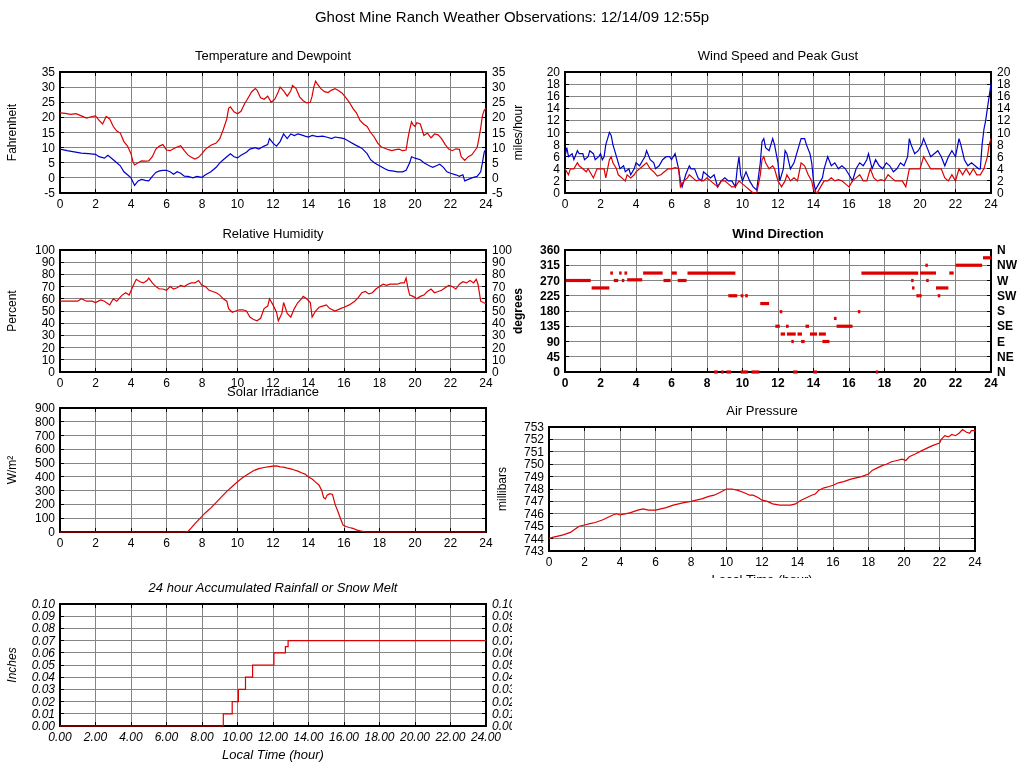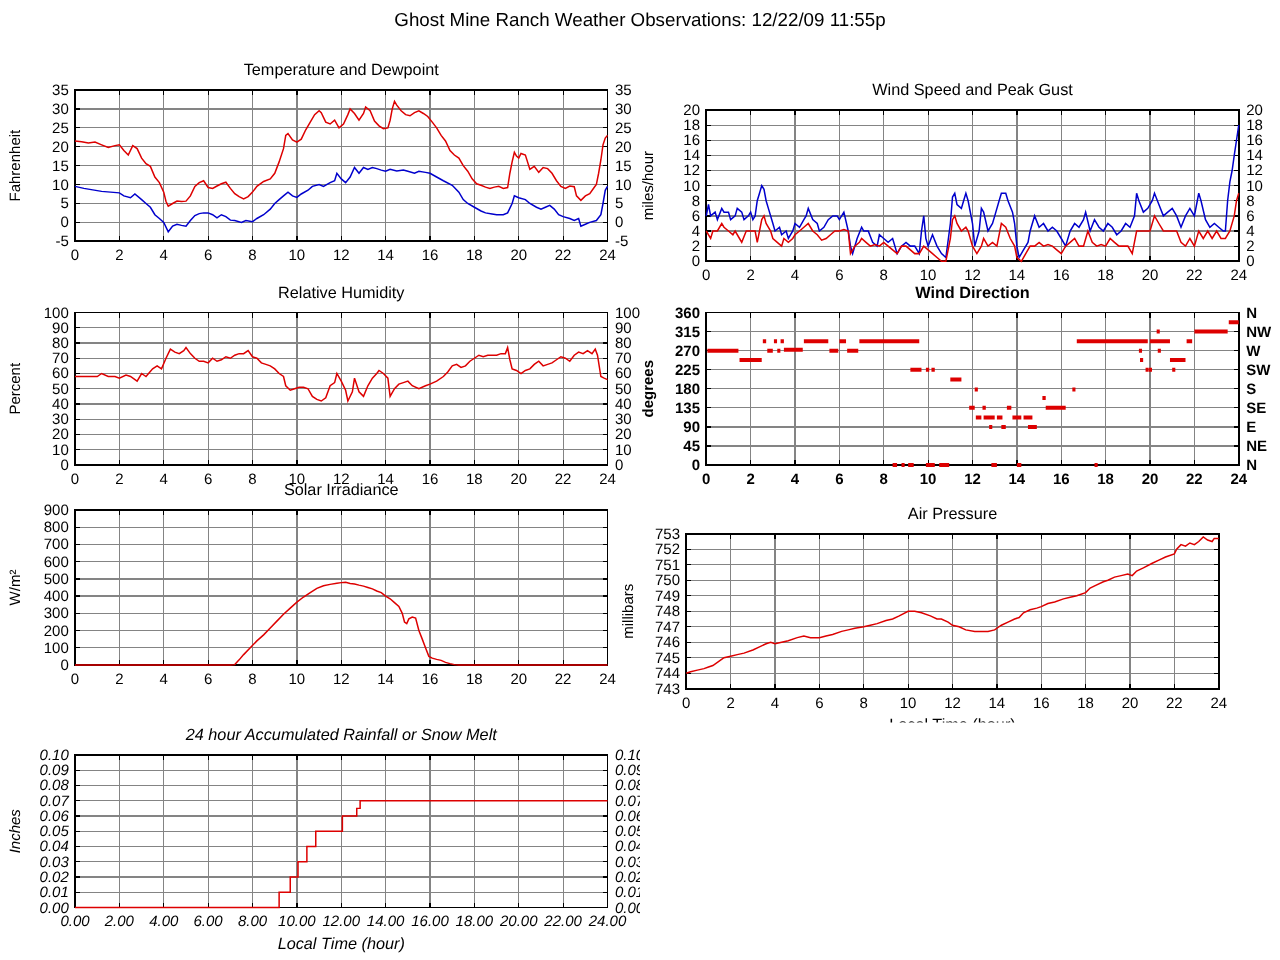--- a/index.html
+++ b/index.html
@@ -7,21 +7,21 @@
         font-family:"Liberation Sans",sans-serif;}
   .main-title{position:absolute;top:8px;left:0;width:1024px;text-align:center;
         font-size:15px;color:#000;}
   .chart-cell{position:absolute;}
   svg text{font-family:"Liberation Sans",sans-serif;fill:#000;}
 </style>
 </head>
 <body>
 
 <div class="page">
-  <div class="main-title">Ghost Mine Ranch Weather Observations: 12/22/09 11:55p</div>
+  <div class="main-title">Ghost Mine Ranch Weather Observations: 12/14/09 12:55p</div>
   <div id="charts-grid">
       <div class="chart-cell" style="left: 0px; top: 40px; width: 512px; height: 178px;"><svg width="512" height="178">
           <line x1="95.5" y1="32" x2="95.5" y2="153" stroke="#848484" stroke-width="1" shape-rendering="crispEdges"></line>
           <line x1="131" y1="32" x2="131" y2="153" stroke="#848484" stroke-width="1" shape-rendering="crispEdges"></line>
           <line x1="166.5" y1="32" x2="166.5" y2="153" stroke="#848484" stroke-width="1" shape-rendering="crispEdges"></line>
           <line x1="202" y1="32" x2="202" y2="153" stroke="#848484" stroke-width="1" shape-rendering="crispEdges"></line>
           <line x1="237.5" y1="32" x2="237.5" y2="153" stroke="#848484" stroke-width="1" shape-rendering="crispEdges"></line>
           <line x1="273" y1="32" x2="273" y2="153" stroke="#848484" stroke-width="1" shape-rendering="crispEdges"></line>
           <line x1="308.5" y1="32" x2="308.5" y2="153" stroke="#848484" stroke-width="1" shape-rendering="crispEdges"></line>
           <line x1="344" y1="32" x2="344" y2="153" stroke="#848484" stroke-width="1" shape-rendering="crispEdges"></line>
@@ -109,21 +109,21 @@
           <text x="492" y="141.875" font-size="12" text-anchor="start">0</text>
           <text x="492" y="126.75" font-size="12" text-anchor="start">5</text>
           <text x="492" y="111.625" font-size="12" text-anchor="start">10</text>
           <text x="492" y="96.5" font-size="12" text-anchor="start">15</text>
           <text x="492" y="81.375" font-size="12" text-anchor="start">20</text>
           <text x="492" y="66.25" font-size="12" text-anchor="start">25</text>
           <text x="492" y="51.125" font-size="12" text-anchor="start">30</text>
           <text x="492" y="36" font-size="12" text-anchor="start">35</text>
           <text x="16" y="92.5" font-size="12" text-anchor="middle" transform="rotate(-90 16 92.5)">Fahrenheit</text>
         </svg></div>
-      <div class="chart-cell" style="left: 512px; top: 56px; width: 512px; height: 178px;"><svg width="512" height="178">
+      <div class="chart-cell" style="left: 512px; top: 40px; width: 512px; height: 178px;"><svg width="512" height="178">
           <line x1="88.5" y1="32" x2="88.5" y2="153" stroke="#848484" stroke-width="1" shape-rendering="crispEdges"></line>
           <line x1="124" y1="32" x2="124" y2="153" stroke="#848484" stroke-width="1" shape-rendering="crispEdges"></line>
           <line x1="159.5" y1="32" x2="159.5" y2="153" stroke="#848484" stroke-width="1" shape-rendering="crispEdges"></line>
           <line x1="195" y1="32" x2="195" y2="153" stroke="#848484" stroke-width="1" shape-rendering="crispEdges"></line>
           <line x1="230.5" y1="32" x2="230.5" y2="153" stroke="#848484" stroke-width="1" shape-rendering="crispEdges"></line>
           <line x1="266" y1="32" x2="266" y2="153" stroke="#848484" stroke-width="1" shape-rendering="crispEdges"></line>
           <line x1="301.5" y1="32" x2="301.5" y2="153" stroke="#848484" stroke-width="1" shape-rendering="crispEdges"></line>
           <line x1="337" y1="32" x2="337" y2="153" stroke="#848484" stroke-width="1" shape-rendering="crispEdges"></line>
           <line x1="372.5" y1="32" x2="372.5" y2="153" stroke="#848484" stroke-width="1" shape-rendering="crispEdges"></line>
           <line x1="408" y1="32" x2="408" y2="153" stroke="#848484" stroke-width="1" shape-rendering="crispEdges"></line>

